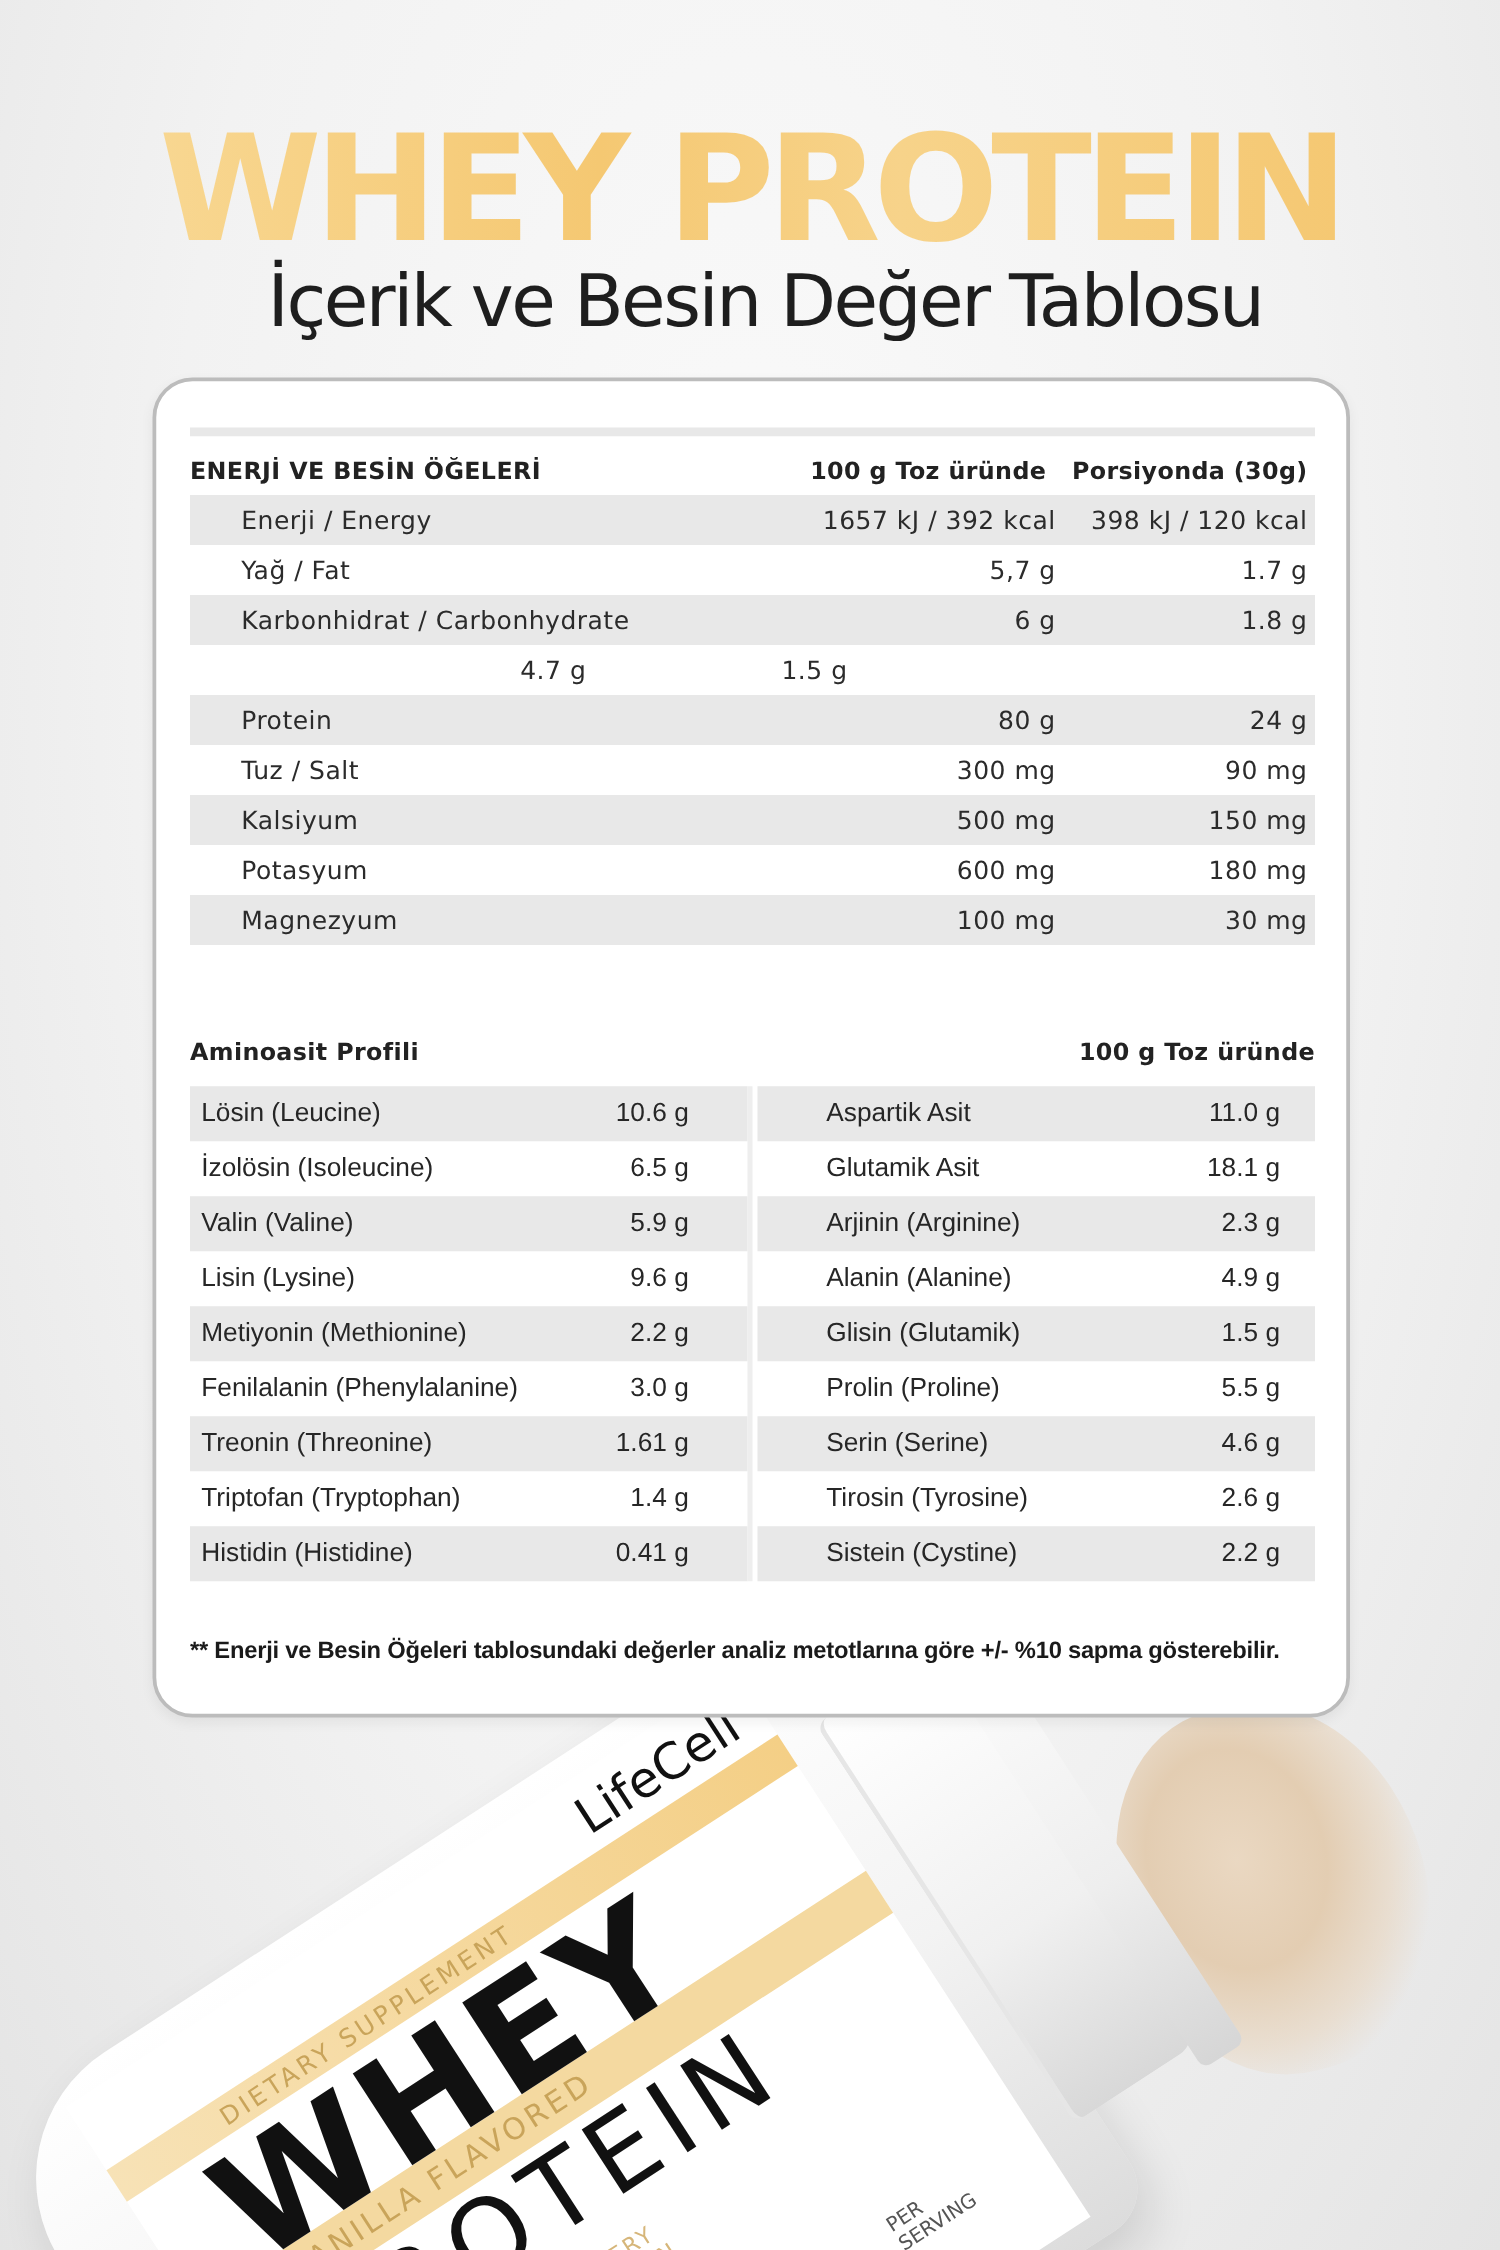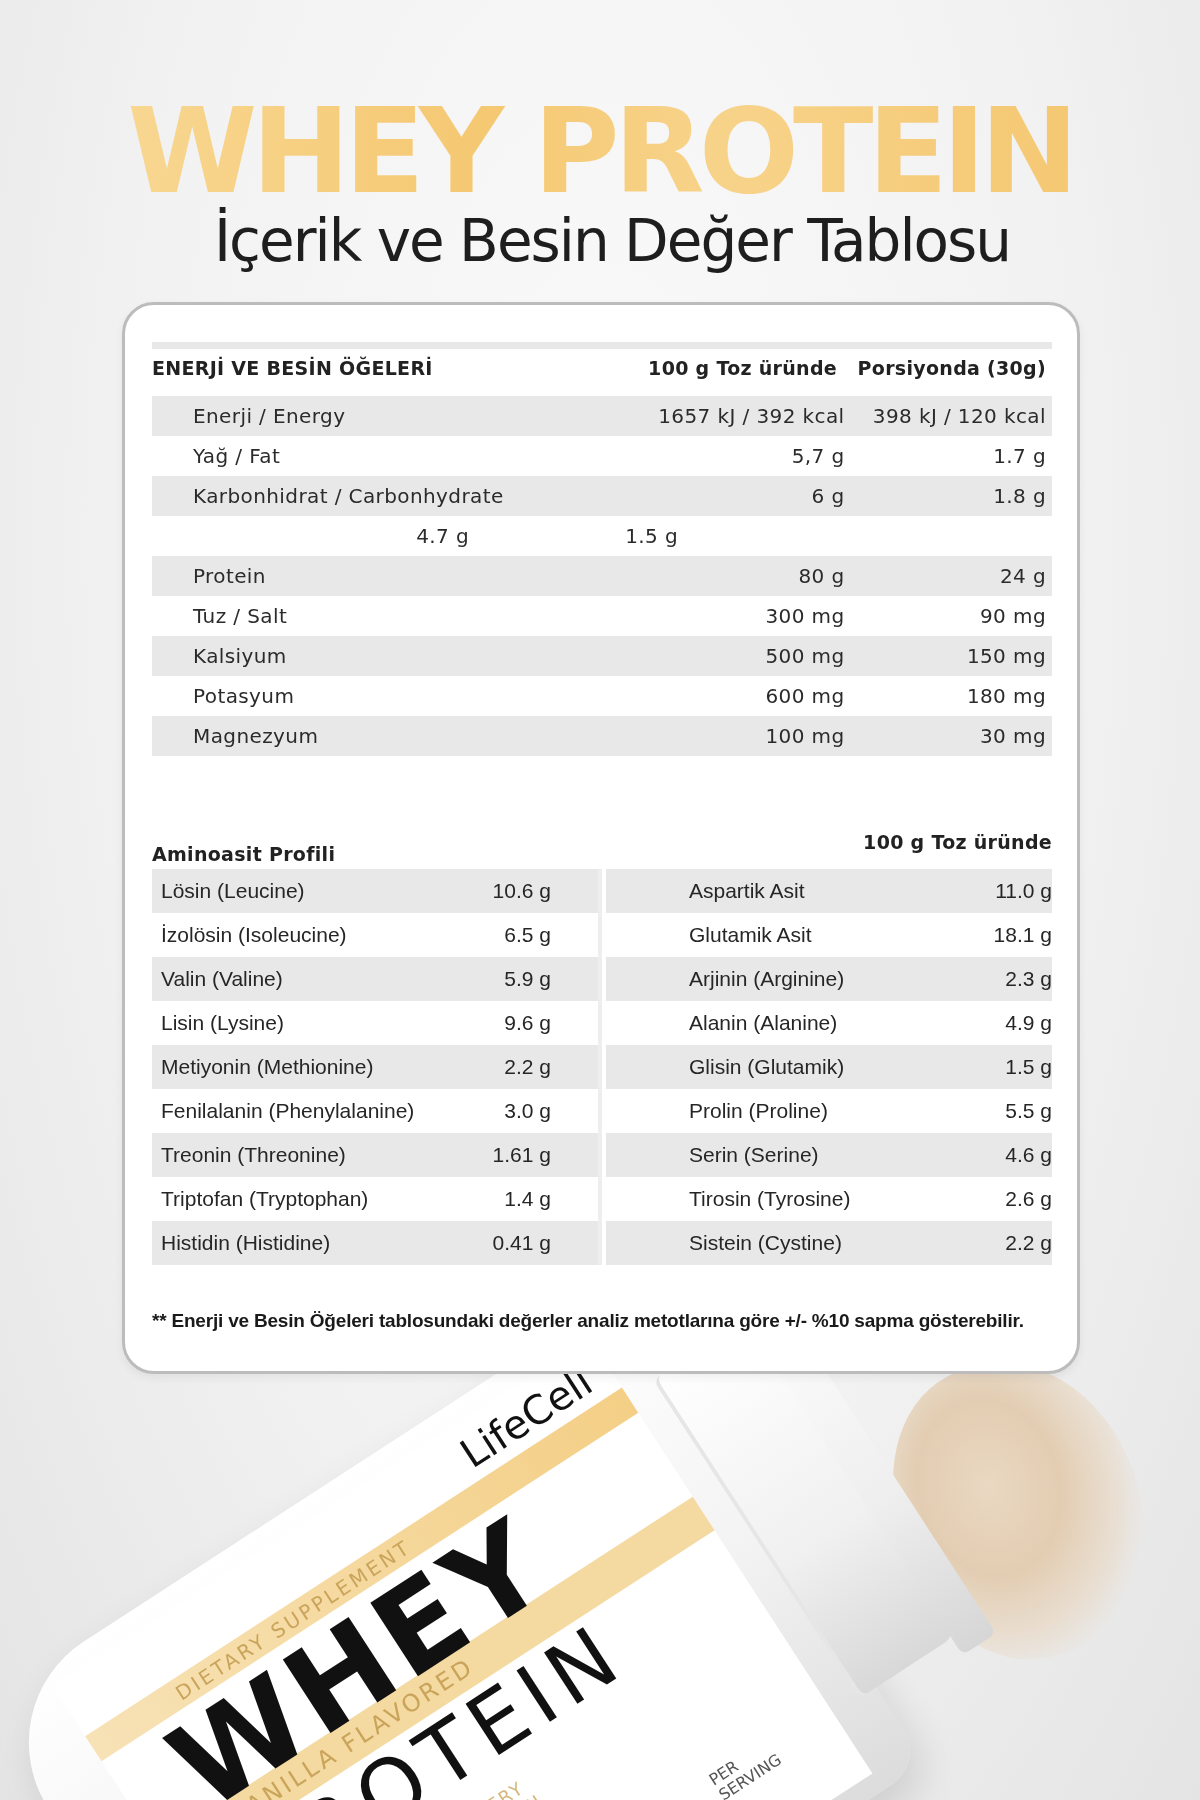--- a/index.html
+++ b/index.html
@@ -91,57 +91,57 @@
     background: #ffffff;
     border: 3px solid #bcbcbc;
     border-radius: 32px;
     box-shadow: 0 4px 10px rgba(0,0,0,0.06);
   }
   .inner { position: absolute; left: 27px; top: 0; width: 900px; }
   .topbar { position: absolute; left: 0; top: 37px; width: 900px; height: 7px; background: #e8e8e8; }
 
   .nut-header {
     position: absolute; left: 0; top: 52px; width: 900px; height: 40px;
-    display: flex; 
+    display: flex; align-items: center;
     font-family: "DejaVu Sans", sans-serif; font-weight: bold; font-size: 19px; color: #222;
     letter-spacing: 0.3px;
   }
   .col-name { width: 400px; padding-left: 0; }
   .col-100 { width: 285px; text-align: right; }
   .col-port { width: 215px; text-align: right; padding-right: 6px; }
 
   .nut-table { position: absolute; left: 0; top: 91px; width: 900px; }
   .nut-row {
     height: 40px; display: flex; align-items: center;
     font-family: "DejaVu Sans", sans-serif; font-size: 20px; color: #2b2b2b; letter-spacing: 0.4px; padding-left: 32px;
   }
   .nut-row:nth-child(odd) { background: #e8e8e8; }
   .nut-row .col-name { padding-left: 9px; }
 
   .amino-title {
     position: absolute; left: 0; top: 526px;
-    font-family: "DejaVu Sans", sans-serif; font-weight: bold; font-size: 19px; color: #222; letter-spacing: 0.3px; margin-top: 12px;
+    font-family: "DejaVu Sans", sans-serif; font-weight: bold; font-size: 19px; color: #222; letter-spacing: 0.3px;
   }
   .amino-unit {
     position: absolute; right: 0; top: 526px;
     font-family: "DejaVu Sans", sans-serif; font-weight: bold; font-size: 19px; color: #222; letter-spacing: 0.3px;
   }
   .amino-wrap { position: absolute; left: 0; top: 564px; width: 900px; display: flex; }
   .amino-col { width: 448px; }
   .amino-col.right { margin-left: 4px; }
   .amino-row {
     height: 44px; display: flex; align-items: center;
     font-family: "Liberation Sans", sans-serif; font-size: 21px; color: #262626;
     border-right: 0;
   }
   .amino-col .amino-row:nth-child(odd) { background: #e8e8e8; }
   .amino-col.left .amino-row { padding-left: 9px; }
   .amino-col.left .a-name { width: 330px; }
   .amino-col.left .a-val { width: 60px; text-align: right; }
-  .amino-col.right .amino-row { padding-left: 83px; }
+  .amino-col.right .amino-row { padding-left: 55px; }
   .amino-col.right .a-name { width: 300px; }
   .amino-col.right .a-val { width: 63px; text-align: right; }
   .divider { width: 4px; background: #eeeeee; }
 
   .footnotes {
     position: absolute; left: 0; top: 1000px; width: 920px;
     font-family: "Liberation Sans", sans-serif; font-weight: bold; font-size: 19px; color: #1a1a1a;
     line-height: 31px; letter-spacing: -0.2px;
   }
 </style>

